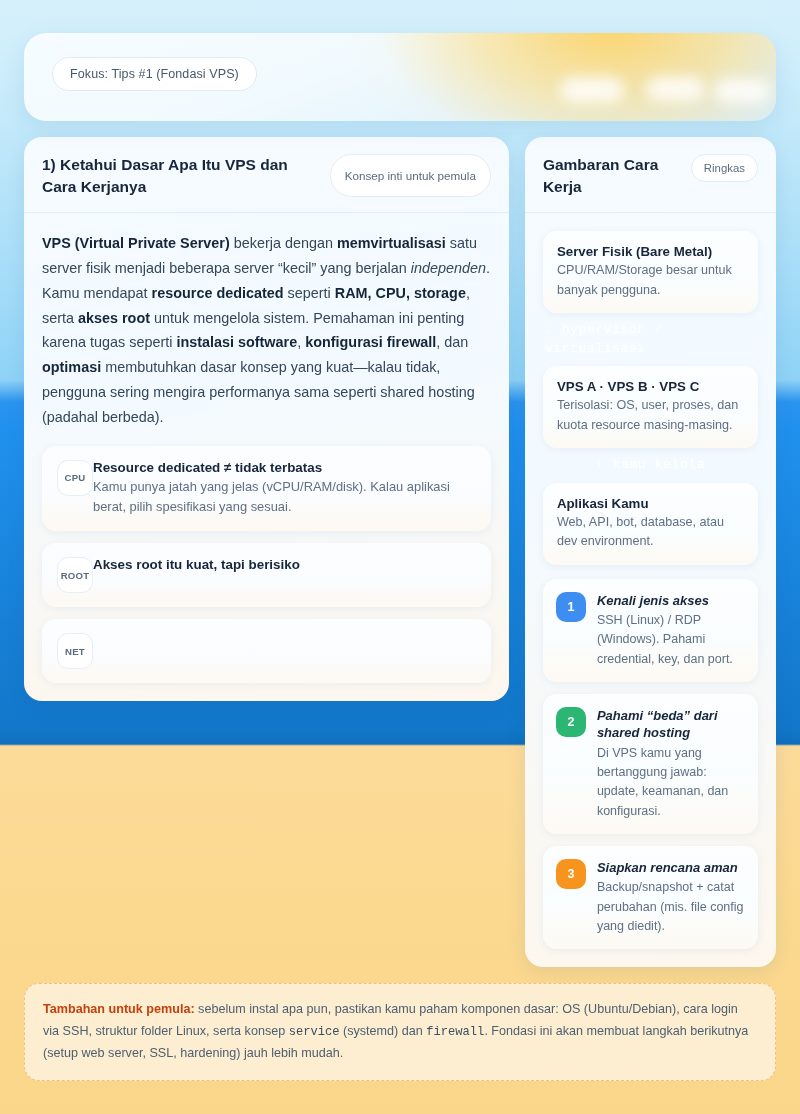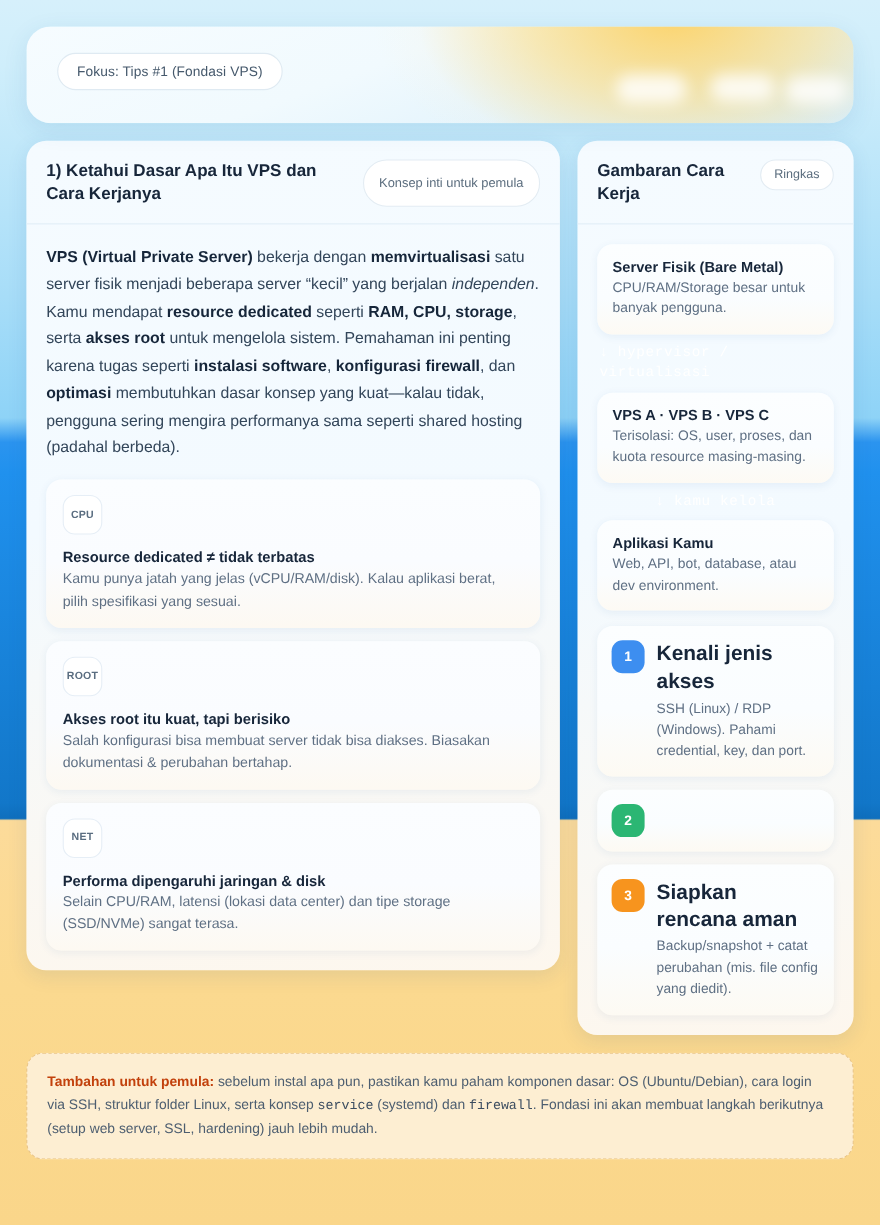--- a/index.html
+++ b/index.html
@@ -28,20 +28,21 @@
     overflow: hidden;
   }
 
   .page {
     width: 800px;
     height: 1114px;
     padding: 24px;
     display: flex;
     flex-direction: column;
     gap: 16px;
+    justify-content: center;
   }
 
   
   .hero {
     position: relative;
     border-radius: 22px;
     padding: 24px 28px 30px 28px;
     overflow: hidden;
     background:
       radial-gradient(340px 200px at 78% -10%, rgba(255,206,84,0.85) 0%, rgba(255,219,122,0.55) 38%, rgba(250,240,215,0.12) 68%, rgba(255,255,255,0) 80%),
@@ -122,27 +123,25 @@
     line-height: 1.72;
     color: #33465a;
   }
   .prose b { color: #16263a; font-weight: bold; }
   .prose i { }
 
   
   .feat-list { margin-top: 16px; display: flex; flex-direction: column; gap: 12px; }
   .feat {
     display: flex;
-    gap: 13px;
     align-items: flex-start;
     background: linear-gradient(180deg, #fbfdff 0%, #fafcff 55%, #fdf9f2 100%);
     border-radius: 14px;
     padding: 14px 15px;
     box-shadow: 0 2px 8px rgba(30,90,150,0.07);
-    flex-direction: column;
   }
   .tag {
     flex: none;
     width: 36px; height: 36px;
     border-radius: 11px;
     border: 1px solid #e6eef6;
     background: #ffffff;
     display: flex; align-items: center; justify-content: center;
     font-size: 9.6px;
     font-weight: bold;
@@ -195,21 +194,21 @@
   }
   .num {
     flex: none;
     width: 30px; height: 30px;
     border-radius: 10px;
     display: flex; align-items: center; justify-content: center;
     color: #ffffff;
     font-size: 12.5px;
     font-weight: bold;
   }
-  .step-txt h3 { font-size: 19px; font-weight: bold; color: #17263a; line-height: 1.33; }
+  .step-txt h3 { font-size: 13px; font-weight: bold; color: #17263a; line-height: 1.33; font-style: italic; }
   .step-txt p  { font-size: 12.5px; line-height: 1.55; color: #5f7084; margin-top: 2px; }
 
   
   .footnote {
     border: 1.6px dashed #e8c489;
     background: #fdeed2;
     border-radius: 15px;
     padding: 15px 18px;
     font-size: 12.6px;
     line-height: 1.72;
@@ -251,29 +250,24 @@
               <span class="tag">CPU</span>
               <div class="feat-txt">
                 <h3>Resource dedicated ≠ tidak terbatas</h3>
                 <p>Kamu punya jatah yang jelas (vCPU/RAM/disk). Kalau aplikasi berat, pilih spesifikasi yang sesuai.</p>
               </div>
             </div>
             <div class="feat">
               <span class="tag">ROOT</span>
               <div class="feat-txt">
                 <h3>Akses root itu kuat, tapi berisiko</h3>
-                <p>Salah konfigurasi bisa membuat server tidak bisa diakses. Biasakan dokumentasi &amp; perubahan bertahap.</p>
               </div>
             </div>
             <div class="feat">
               <span class="tag">NET</span>
-              <div class="feat-txt">
-                <h3>Performa dipengaruhi jaringan &amp; disk</h3>
-                <p>Selain CPU/RAM, latensi (lokasi data center) dan tipe storage (SSD/NVMe) sangat terasa.</p>
-              </div>
             </div>
           </div>
       </div>
     </section>
 
     <section class="card col-side">
       <div class="card-head">
         <h2>Gambaran Cara Kerja</h2>
         <span class="head-pill">Ringkas</span>
       </div>
@@ -297,20 +291,24 @@
         <div class="steps">
             <div class="step">
               <span class="num" style="background: rgb(61, 142, 240);">1</span>
               <div class="step-txt">
                 <h3>Kenali jenis akses</h3>
                 <p>SSH (Linux) / RDP (Windows). Pahami credential, key, dan port.</p>
               </div>
             </div>
             <div class="step">
               <span class="num" style="background: rgb(43, 182, 115);">2</span>
+              <div class="step-txt">
+                <h3>Pahami “beda” dari shared hosting</h3>
+                <p>Di VPS kamu yang bertanggung jawab: update, keamanan, dan konfigurasi.</p>
+              </div>
             </div>
             <div class="step">
               <span class="num" style="background: rgb(247, 148, 30);">3</span>
               <div class="step-txt">
                 <h3>Siapkan rencana aman</h3>
                 <p>Backup/snapshot + catat perubahan (mis. file config yang diedit).</p>
               </div>
             </div>
           </div>
       </div>

